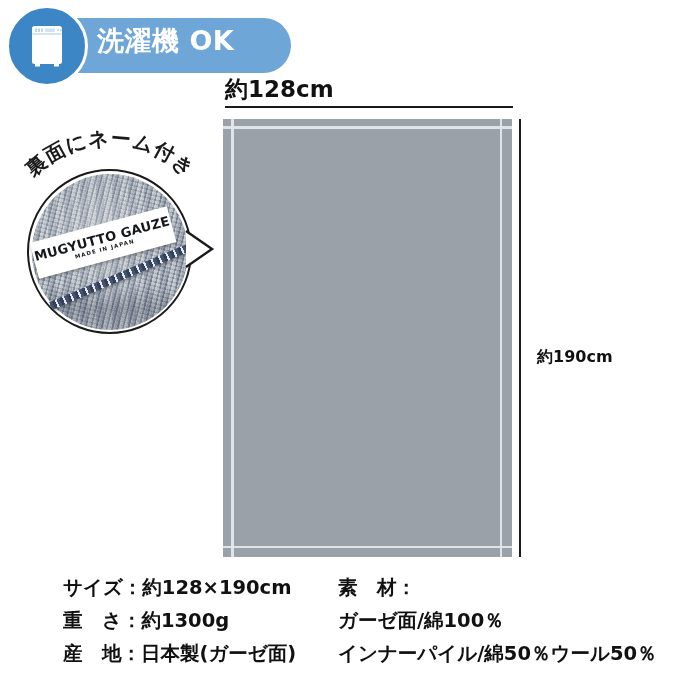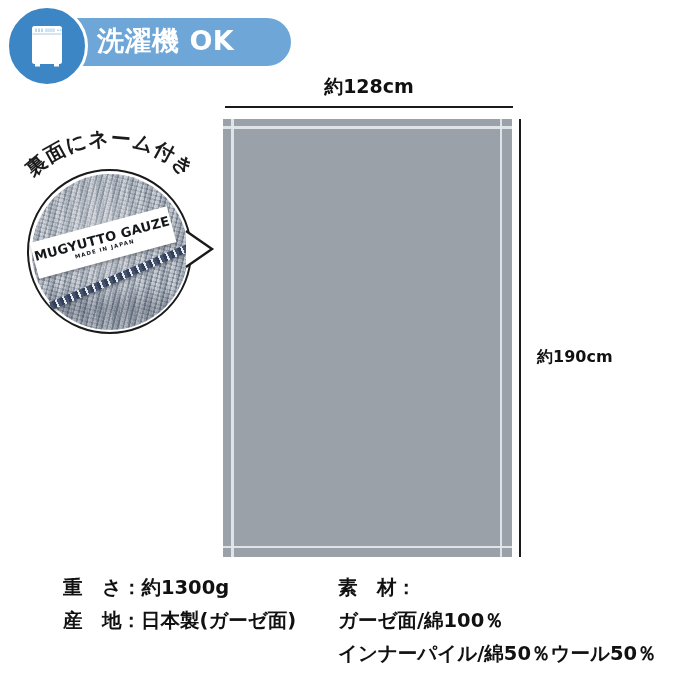--- a/index.html
+++ b/index.html
@@ -10,21 +10,21 @@
     --line:#1A1A1A;
     --text:#111111;
   }
   html,body{margin:0;padding:0;background:#fff;}
   .stage{
     position:relative;width:700px;height:700px;background:#fff;overflow:hidden;
     font-family:"DejaVu Sans","Liberation Sans",sans-serif;color:var(--text);
   }
   
   .badge-pill{
-    position:absolute;left:33px;top:18px;width:258px;height:48px;
+    position:absolute;left:33px;top:18px;width:258px;height:55px;
     background:var(--badge-pill);border-radius:32px;box-sizing:border-box;
     padding:8px 0 0 64px;
   }
   .badge-title{color:#fff;font-size:27px;line-height:30px;font-weight:700;letter-spacing:.5px;}
   .badge-subtitle{color:#fff;font-size:14.5px;line-height:18px;font-weight:500;margin-top:48px;}
   .badge-circle{
     position:absolute;left:6px;top:5px;width:76px;height:76px;border-radius:50%;
     background:var(--badge-circle);border:3px solid #fff;
     display:flex;align-items:center;justify-content:center;
   }
@@ -66,21 +66,21 @@
   }
   
   .blanket{position:absolute;left:223px;top:119px;width:289px;height:438px;background:var(--blanket);}
   .hem-v,.hem-h{position:absolute;background:var(--hem-line);opacity:.95;}
   .hem-v{top:0;bottom:0;width:2.5px;}
   .hem-h{left:0;right:0;height:2.5px;}
   .hem-left{left:8px;} .hem-right{right:10px;}
   .hem-top{top:7px;} .hem-bottom{bottom:9px;}
   .dim-top-line{position:absolute;left:225px;top:106px;width:288px;height:0;border-top:2.5px solid var(--line);}
   .dim-right-line{position:absolute;left:519px;top:119px;width:0;height:438px;border-left:2.5px solid var(--line);}
-  .dim-width-label{position:absolute;left:225px;top:74px;width:288px;text-align:center;font-size:19px;font-weight:700;color:var(--text);}
+  .dim-width-label{position:absolute;left:225px;top:74px;width:288px;text-align:left;font-size:23px;font-weight:700;color:var(--text);}
   .dim-height-label{position:absolute;left:537px;top:347px;font-size:16px;font-weight:700;color:var(--text);}
   
   .spec-col{position:absolute;top:578px;display:flex;flex-direction:column;}
   .spec-col-left{left:63px;}
   .spec-col-right{left:338px;}
   .spec-row{font-size:19.5px;line-height:20px;font-weight:700;color:var(--text);margin-bottom:13px;white-space:nowrap;}
 </style>
 </head>
 <body>
 
@@ -138,20 +138,21 @@
     <div class="hem-h hem-top"></div>
     <div class="hem-h hem-bottom"></div>
   </div>
 
   <div class="dim-top-line"></div>
   <div class="dim-width-label">約128cm</div>
   <div class="dim-right-line"></div>
   <div class="dim-height-label">約190cm</div>
 
   <div class="spec-col spec-col-left">
+    <div class="spec-row">サイズ：約128×190cm</div>
     <div class="spec-row">重　さ：約1300g</div>
     <div class="spec-row">産　地：日本製(ガーゼ面)</div>
   </div>
   <div class="spec-col spec-col-right">
     <div class="spec-row">素　材：</div>
     <div class="spec-row">ガーゼ面/綿100％</div>
     <div class="spec-row">インナーパイル/綿50％ウール50％</div>
   </div>
 
 </div>

